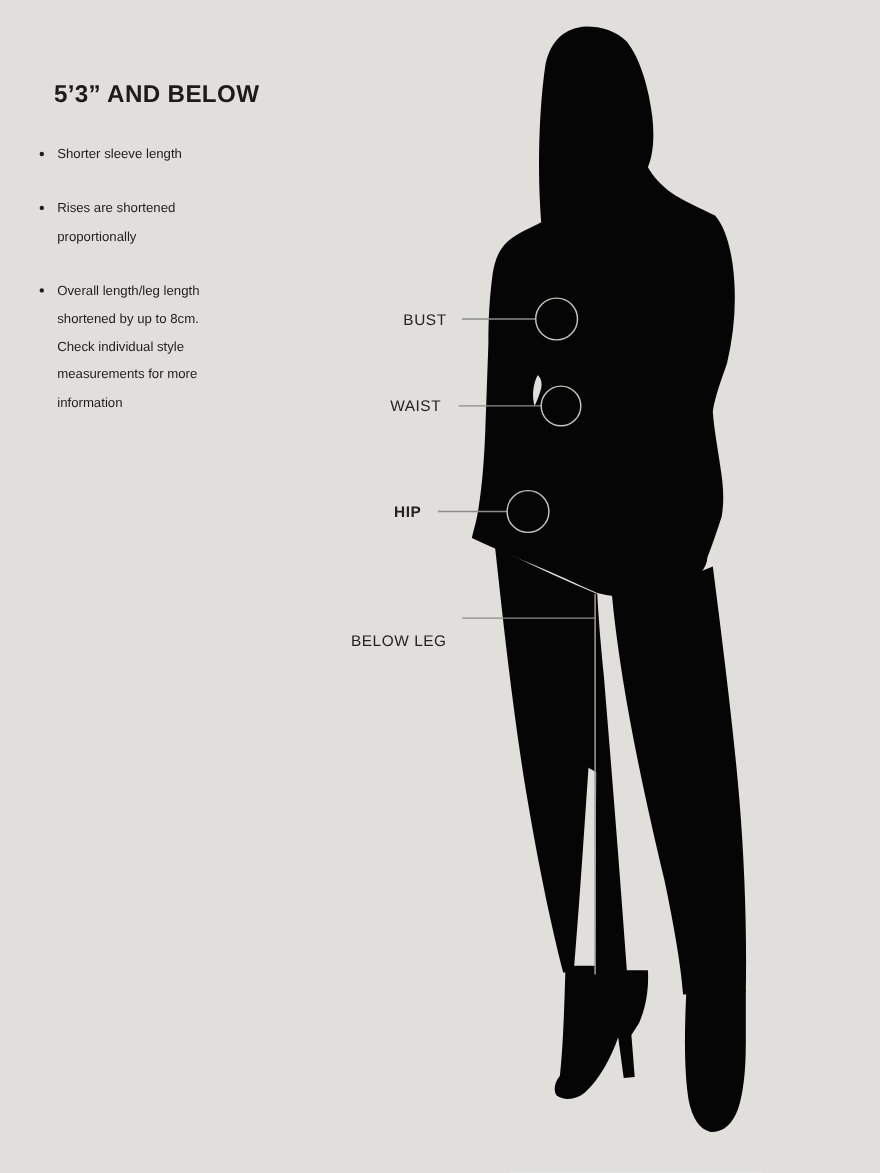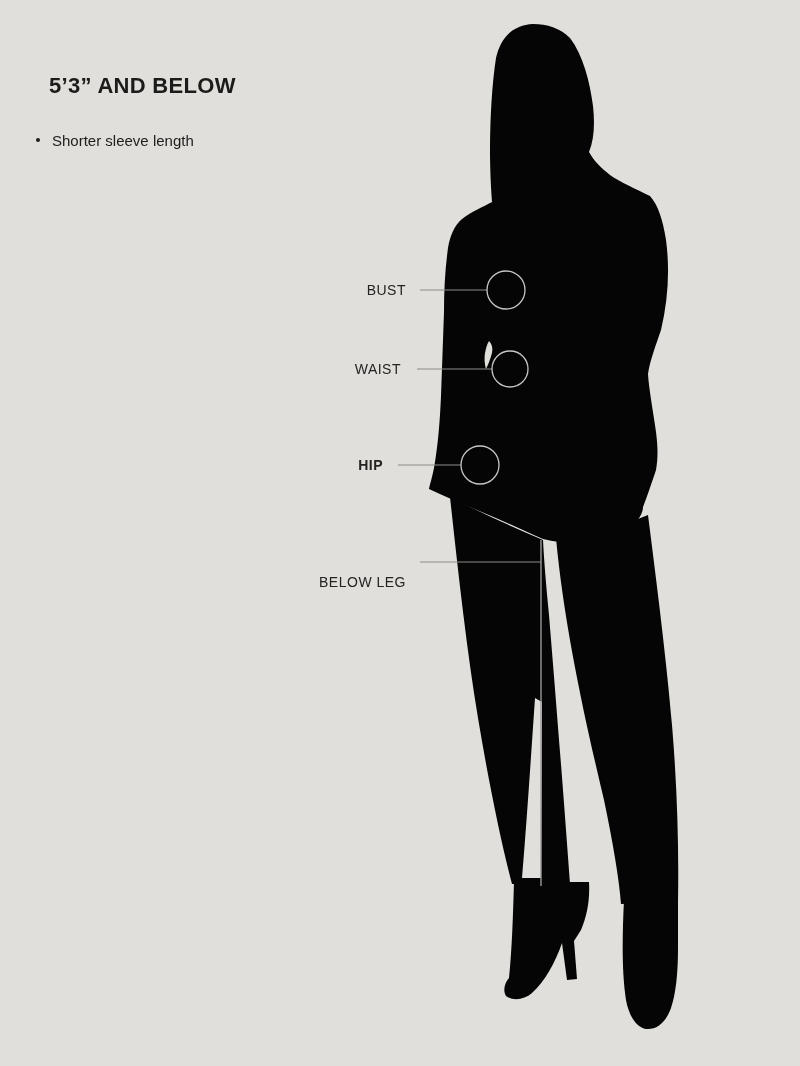--- a/index.html
+++ b/index.html
@@ -26,21 +26,21 @@
     padding: 0;
     position: absolute;
     left: 33px;
     top: 128px;
     width: 276px;
   }
   .bullet-item {
     position: relative;
     padding-left: 19px;
     margin-bottom: 24px;
-    font-size: 15px;
+    font-size: 12px;
     line-height: 25.4px;
     color: #1e1e1d;
   }
   .bullet-item::before {
     content: "";
     position: absolute;
     left: 3px;
     top: 10px;
     width: 4px;
     height: 4px;
@@ -69,20 +69,31 @@
 
 <div class="page">
 
   <div class="text-panel">
     <h1 class="page-title">5’3” AND BELOW</h1>
   </div>
 
   <ul class="bullet-list">
     <li class="bullet-item">
       <span class="bullet-text">Shorter sleeve length</span>
+    </li>
+    <li class="bullet-item">
+      <span class="bullet-text">Rises are shortened
+proportionally</span>
+    </li>
+    <li class="bullet-item">
+      <span class="bullet-text">Overall length/leg length
+shortened by up to 8cm.
+Check individual style
+measurements for more
+information</span>
     </li>
   </ul>
 
   <div class="figure-area">
     <svg width="800" height="1066" viewBox="0 0 800 1066" aria-hidden="true">
 
       <path fill="#050505" d="
         M 533 24
         C 514 25 501 36 496 58
         C 492 84 490 118 490 150

